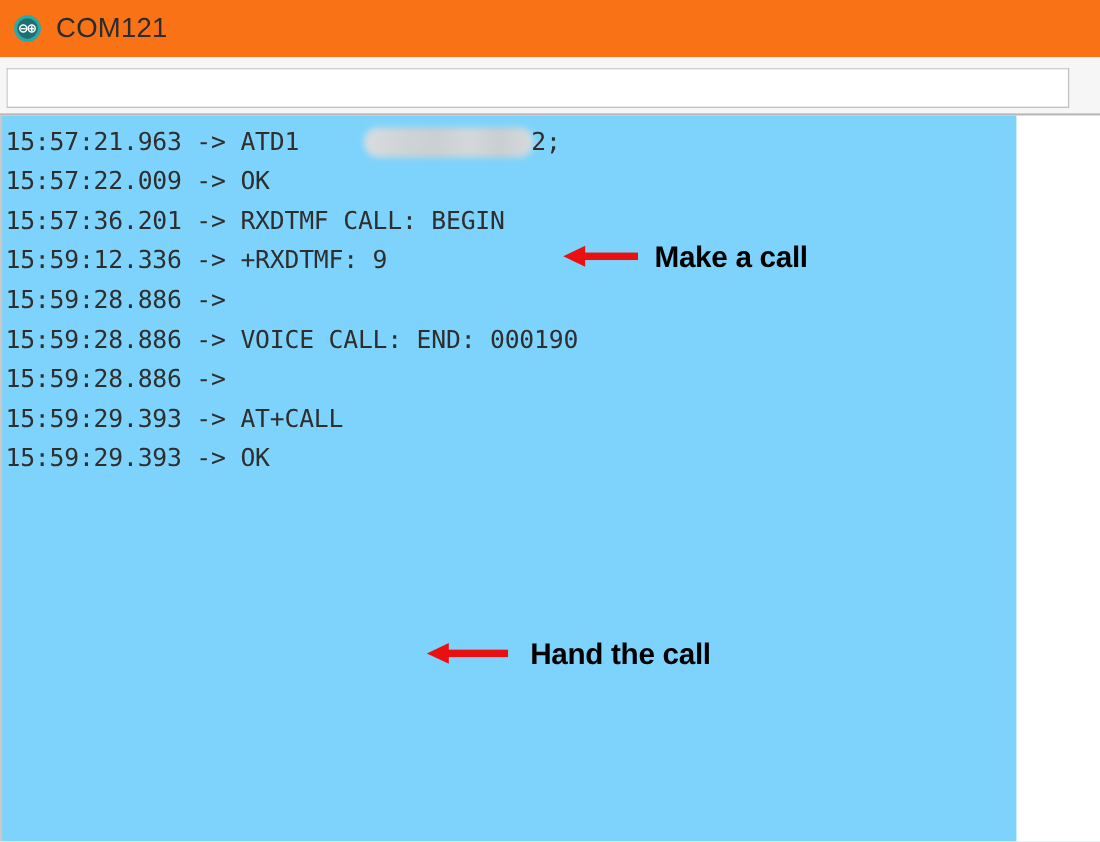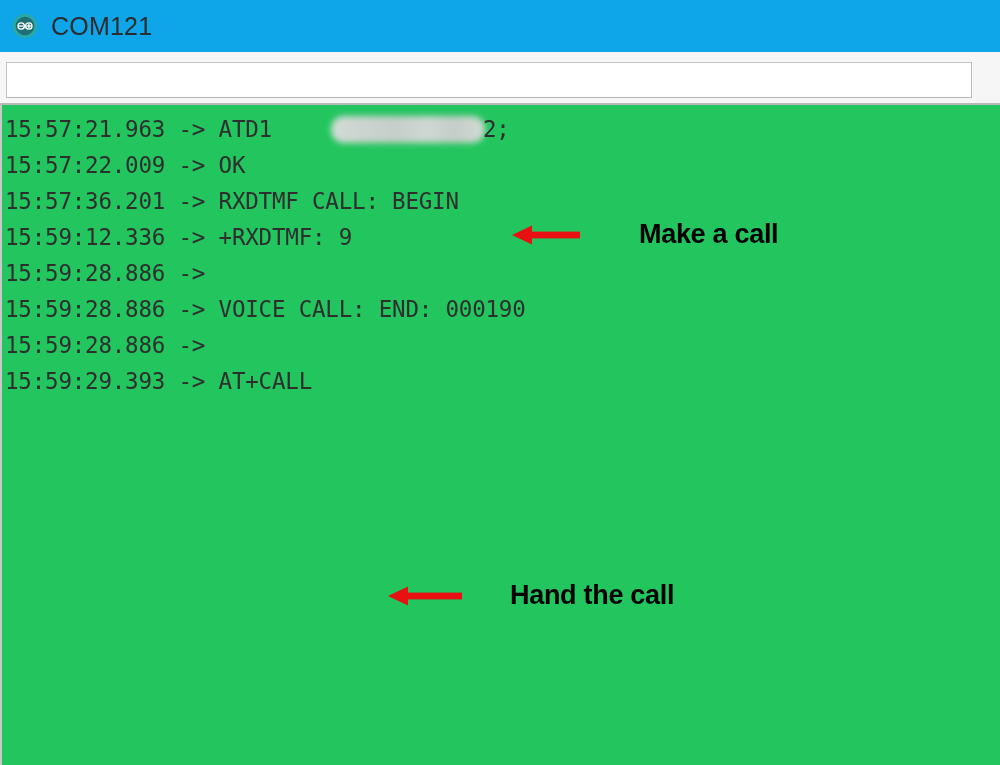--- a/index.html
+++ b/index.html
@@ -17,21 +17,21 @@
     font-family: "Liberation Sans", sans-serif;
     -webkit-font-smoothing: antialiased;
   }
 
   
   .titlebar {
     position: absolute;
     left: 0; top: 0;
     width: 1000px;
     height: 52px;
-    background: #0ea5e9;
+    background: #f97316;
     display: flex;
     align-items: center;
     padding-left: 12px;
   }
   .app-icon {
     width: 26px;
     height: 26px;
     flex: 0 0 26px;
     display: block;
   }
@@ -79,23 +79,23 @@
     width: 1000px;
     height: 2px;
     background: #b9b9b9;
   }
 
   
   .monitor {
     position: absolute;
     left: 0;
     top: 105px;
-    width: 1000px;
+    width: 924px;
     height: 660px;
-    background: #22c55e;
+    background: #7dd3fc;
     border-left: 2px solid #c9c9c9;
     overflow: hidden;
   }
   .log {
     position: absolute;
     left: 3px;
     top: 6px;
     width: 990px;
     margin: 0;
     padding: 0;
@@ -133,37 +133,36 @@
                 #d9d9d9 62%, #cecece 80%, #dcdcdc 100%);
     filter: blur(3px);
     opacity: 0.95;
     pointer-events: none;
   }
 
   
   .annotation {
     position: absolute;
     display: flex;
-    align-items: center;
+    align-items: flex-start;
     white-space: nowrap;
-    gap: 44px;
   }
   .arrow-svg { display: block; }
   .annotation-label {
     font-family: "Liberation Sans", sans-serif;
     font-weight: bold;
     font-size: 27px;
     line-height: 1;
     color: #000000;
     letter-spacing: -0.3px;
   }
   #annotation-make-call { left: 510px; top: 116px; }
   #annotation-make-call .annotation-label { margin-left: 15px; }
   #annotation-hang-call { left: 386px; top: 477px; }
-  #annotation-hang-call .annotation-label { margin-left: 4px; }
+  #annotation-hang-call .annotation-label { margin-left: 20px; }
 </style>
 </head>
 <body>
 
 <div class="titlebar">
   <span class="app-icon-wrap">
     <svg class="app-icon" viewBox="0 0 32 32" xmlns="http://www.w3.org/2000/svg" aria-hidden="true">
       <circle cx="16" cy="16" r="15" fill="#2aa9a6"></circle>
       <circle cx="16" cy="16" r="11.5" fill="#1d6f73"></circle>
       <circle cx="11.3" cy="16" r="3.9" fill="none" stroke="#ffffff" stroke-width="1.7"></circle>
@@ -184,20 +183,21 @@
 <div class="monitor">
   <ul class="log" id="log-list">
       <li class="log-line"><span class="ts">15:57:21.963</span><span> </span><span class="arrowtok">-&gt;</span><span> </span><span class="msg">ATD1</span><span class="redaction"></span><span class="msg" style="position: absolute; left: 478px; top: 0px;">2;</span></li>
       <li class="log-line"><span class="ts">15:57:22.009</span><span> </span><span class="arrowtok">-&gt;</span><span> </span><span class="msg">OK</span></li>
       <li class="log-line"><span class="ts">15:57:36.201</span><span> </span><span class="arrowtok">-&gt;</span><span> </span><span class="msg">RXDTMF CALL: BEGIN</span></li>
       <li class="log-line"><span class="ts">15:59:12.336</span><span> </span><span class="arrowtok">-&gt;</span><span> </span><span class="msg">+RXDTMF: 9</span></li>
       <li class="log-line"><span class="ts">15:59:28.886</span><span> </span><span class="arrowtok">-&gt;</span><span> </span><span class="msg"></span></li>
       <li class="log-line"><span class="ts">15:59:28.886</span><span> </span><span class="arrowtok">-&gt;</span><span> </span><span class="msg">VOICE CALL: END: 000190</span></li>
       <li class="log-line"><span class="ts">15:59:28.886</span><span> </span><span class="arrowtok">-&gt;</span><span> </span><span class="msg"></span></li>
       <li class="log-line"><span class="ts">15:59:29.393</span><span> </span><span class="arrowtok">-&gt;</span><span> </span><span class="msg">AT+CALL</span></li>
+      <li class="log-line"><span class="ts">15:59:29.393</span><span> </span><span class="arrowtok">-&gt;</span><span> </span><span class="msg">OK</span></li>
     </ul>
 
   <div class="annotation" id="annotation-make-call">
     <span>
       <svg class="arrow-svg" width="68" height="24" viewBox="0 0 68 24" xmlns="http://www.w3.org/2000/svg" aria-hidden="true">
         <polygon points="0,12 20,2.5 20,21.5" fill="#E81010"></polygon>
         <rect x="18" y="8.6" width="50" height="6.8" fill="#E81010"></rect>
       </svg>
     </span>
     <span class="annotation-label">Make a call</span>

